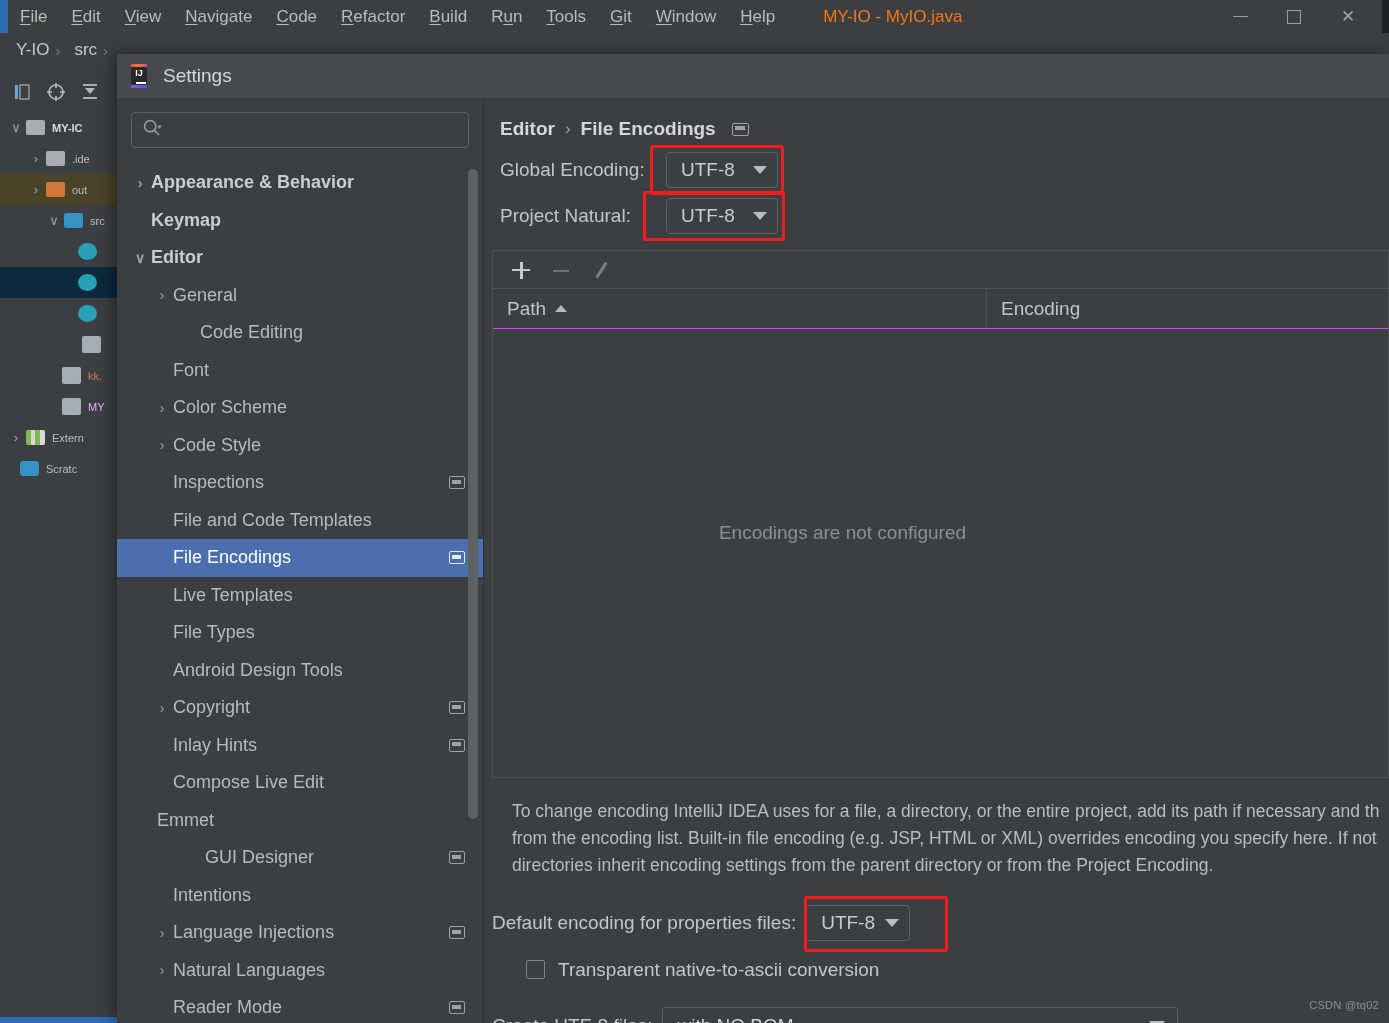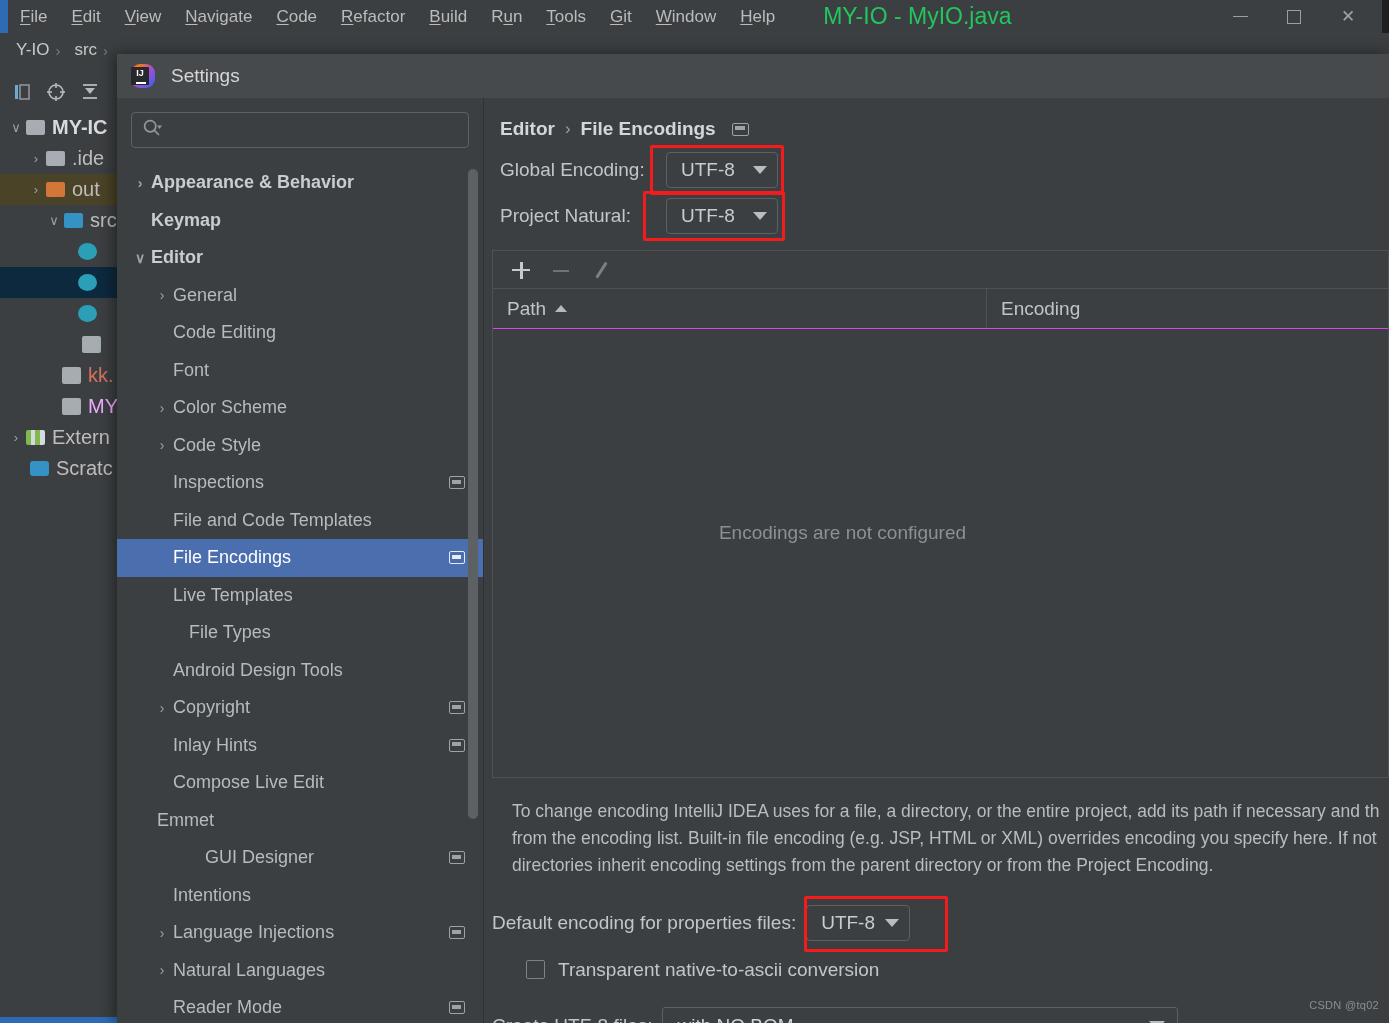--- a/index.html
+++ b/index.html
@@ -19,21 +19,21 @@
     position: absolute; left: 0; top: 0; width: 1389px; height: 33px;
     background: #3c3f41; display: flex; align-items: center;
   }
   .win-accent { width: 8px; height: 33px; background: #2d6bb5; flex: 0 0 8px; }
   .menu-item {
     color: #bbbbbb; font-size: 17px; padding: 0 12px; line-height: 33px;
     white-space: nowrap;
   }
   .menu-item u { text-decoration: underline; text-underline-offset: 2px; }
   .win-title {
-    color: #22c55e; font-size: 23px; margin-left: 36px; white-space: nowrap;
+    color: #f97316; font-size: 17px; margin-left: 36px; white-space: nowrap;
   }
   .win-controls {
     position: absolute; right: 14px; top: 0; height: 33px;
     display: flex; align-items: center; gap: 0;
   }
   .win-btn {
     width: 54px; height: 33px; display: flex; align-items: center;
     justify-content: center; color: #a0a2a4; font-size: 17px;
   }
   .win-btn .dash { width: 15px; height: 1.5px; background: #9b9d9f; display:block; }
@@ -53,42 +53,42 @@
     display: flex; align-items: center; gap: 14px; padding-left: 12px;
   }
   .pt-icon { width: 20px; height: 20px; position: relative; }
   .proj-tree {
     position: absolute; left: 0; top: 112px; width: 120px; height: 420px;
     font-size: 17px; color: #bdbdbd;
   }
   .ptrow { height: 31px; display: flex; align-items: center; white-space: nowrap; overflow: hidden; }
   .ptrow .arr { width: 20px; text-align: center; color: #9aa0a6; font-size: 13px; flex: 0 0 20px; }
   .ptrow .fico { width: 19px; height: 15px; flex: 0 0 19px; margin-right: 7px; border-radius: 2px; }
-  .ptrow .lbl { font-size: 20px; }
+  .ptrow .lbl { font-size: 11px; }
   .sel-row { background: #0d293e; }
   .out-row { background: #4b4327; }
 
   .bottom-accent { position: absolute; left: 0; bottom: 0; width: 1389px; height: 6px; background: #2d6bb5; }
 
   
   .dialog {
     position: absolute; left: 117px; top: 54px;
     width: 1272px; height: 969px;
     background: #3c3f41;
     box-shadow: -3px 0 14px rgba(0,0,0,.45);
     overflow: hidden;
   }
   .dlg-header {
     height: 44px; background: #464a4d; display: flex; align-items: center;
     padding-left: 14px; gap: 16px;
   }
   .ij-logo {
-    width: 24px; height: 24px; border-radius: 9px; position: relative;
+    width: 16px; height: 24px; border-radius: 0; position: relative;
     background: linear-gradient(135deg,#fe315d 0%,#f97a12 18%,#b24fc4 48%,#2b5fff 100%);
-    display: flex; align-items: center; justify-content: flex-start;
+    display: flex; align-items: center; justify-content: flex-end;
   }
   .ij-logo .inner {
     width: 18px; height: 18px; background: #27282c; border-radius: 1px;
     color: #fff; font-size: 9px; font-weight: bold; display:flex;
     align-items:flex-start; justify-content:center; padding-top:1px;
     font-family: "Liberation Sans", sans-serif;
   }
   .ij-logo .bar { position:absolute; left:5px; bottom:4px; width:10px; height:2px; background:#fff; }
   .dlg-title { color: #d6d6d6; font-size: 19px; }
 
@@ -338,21 +338,21 @@
       </div>
       <div class="ptrow" style="padding-left:62px">
         <span class="fico" style="background:#a7acb0;width:14px;height:17px"></span>
         <span class="lbl" style="color:#f0abfc">MY</span>
       </div>
       <div class="ptrow" style="padding-left:6px">
         <span class="arr">›</span>
         <span class="fico" style="background:linear-gradient(90deg,#7fb94f 0 25%,#d6dadd 25% 50%,#7fb94f 50% 75%,#d6dadd 75% 100%)"></span>
         <span class="lbl">Extern</span>
       </div>
-      <div class="ptrow" style="padding-left:30px">
+      <div class="ptrow" style="padding-left:20px">
         <span class="fico" style="background:#3592c4;border-radius:3px"></span>
         <span class="lbl">Scratc</span>
       </div>
     </div>
 
     <div class="bottom-accent"></div>
   </div>
 
   <div class="dialog">
 
@@ -389,21 +389,21 @@
             <span class="tlabel">Keymap</span>
           </div>
           <div class="tree-item bold" style="padding-left:12px">
             <span class="twisty">∨</span>
             <span class="tlabel">Editor</span>
           </div>
           <div class="tree-item" style="padding-left:34px">
             <span class="twisty">›</span>
             <span class="tlabel">General</span>
           </div>
-          <div class="tree-item" style="padding-left:56px">
+          <div class="tree-item" style="padding-left:83px">
             <span class="tlabel">Code Editing</span>
           </div>
           <div class="tree-item" style="padding-left:56px">
             <span class="tlabel">Font</span>
           </div>
           <div class="tree-item" style="padding-left:34px">
             <span class="twisty">›</span>
             <span class="tlabel">Color Scheme</span>
           </div>
           <div class="tree-item" style="padding-left:34px">
@@ -417,21 +417,21 @@
           <div class="tree-item" style="padding-left:56px">
             <span class="tlabel">File and Code Templates</span>
           </div>
           <div class="tree-item selected" style="padding-left:56px">
             <span class="tlabel">File Encodings</span>
             <span class="mark"></span>
           </div>
           <div class="tree-item" style="padding-left:56px">
             <span class="tlabel">Live Templates</span>
           </div>
-          <div class="tree-item" style="padding-left:72px">
+          <div class="tree-item" style="padding-left:56px">
             <span class="tlabel">File Types</span>
           </div>
           <div class="tree-item" style="padding-left:56px">
             <span class="tlabel">Android Design Tools</span>
           </div>
           <div class="tree-item" style="padding-left:34px">
             <span class="twisty">›</span>
             <span class="tlabel">Copyright</span>
             <span class="mark"></span>
           </div>

